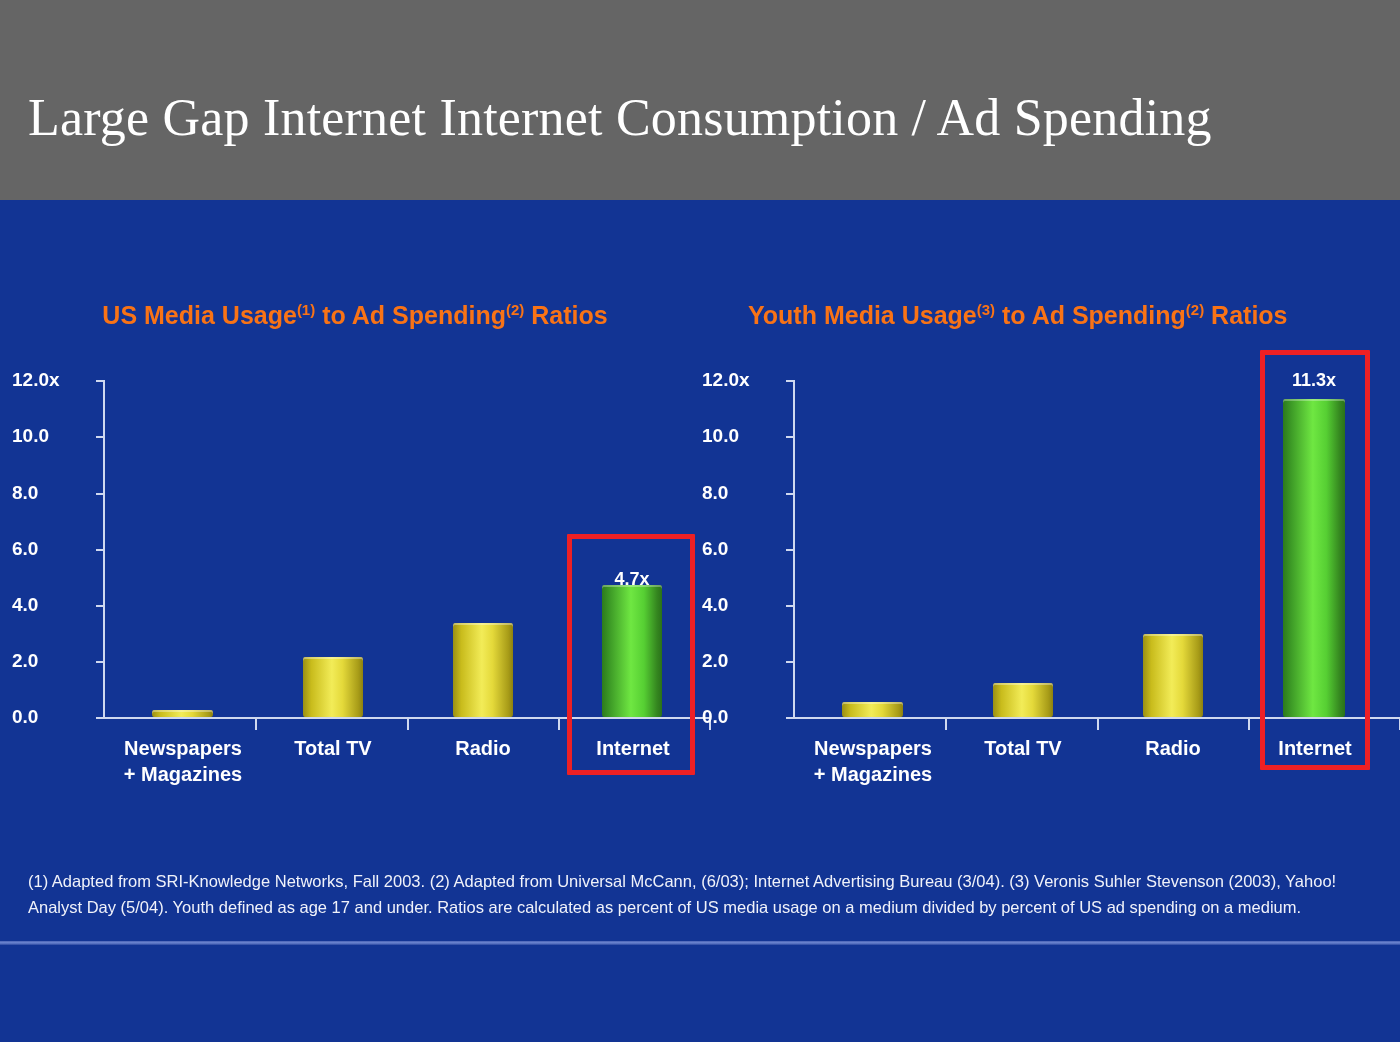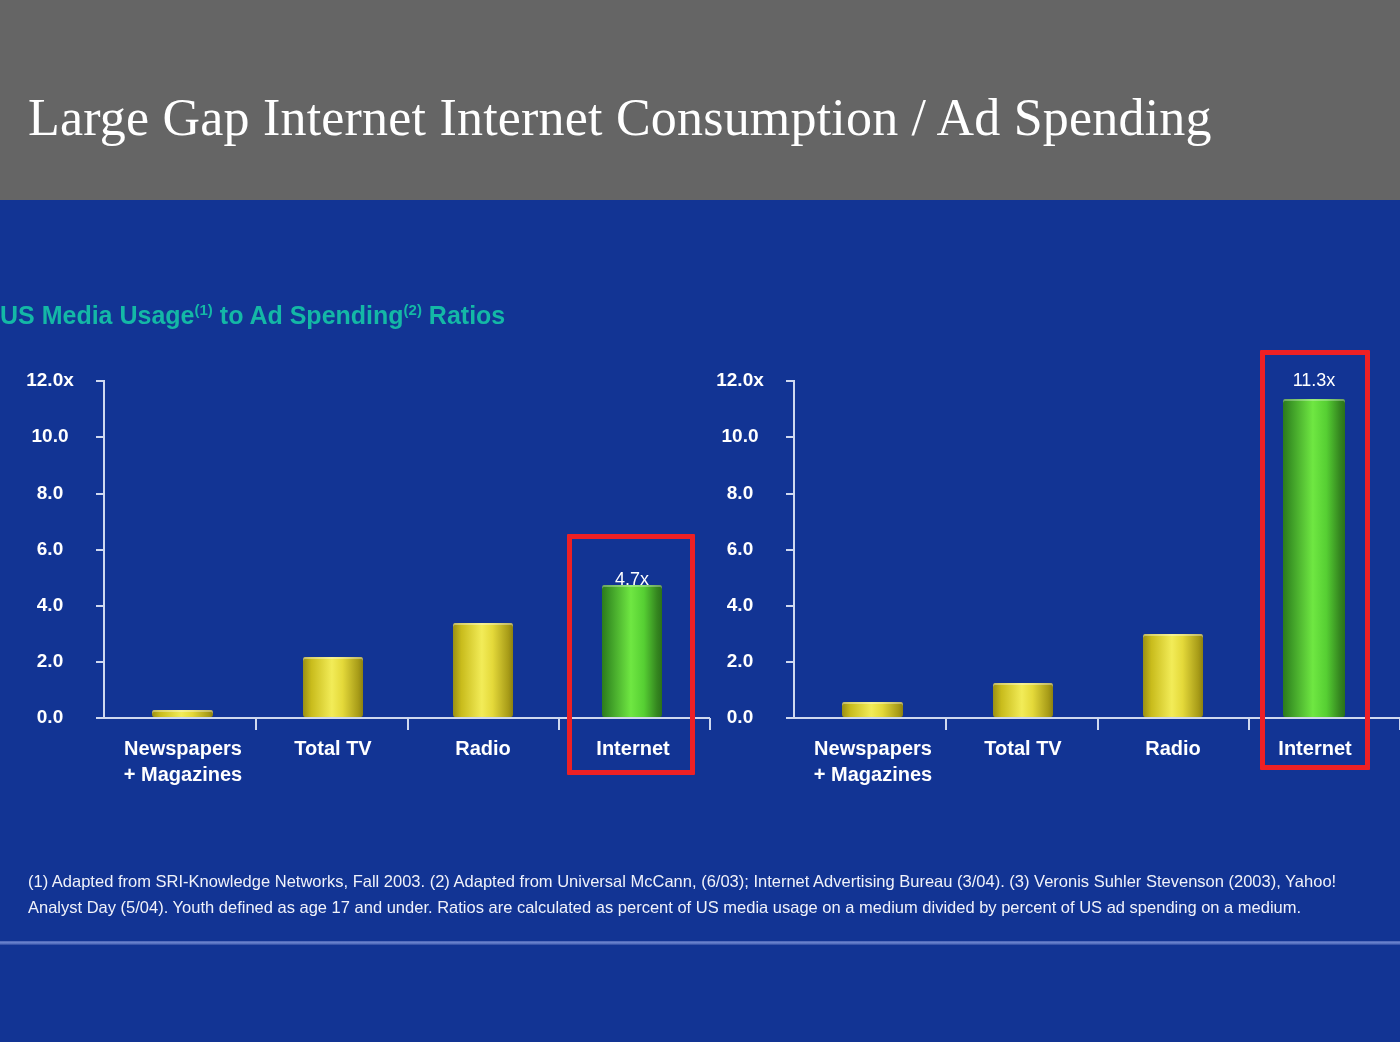--- a/index.html
+++ b/index.html
@@ -27,58 +27,59 @@
   .slide-body{
     position:absolute;left:0;top:200px;width:1400px;height:730px;
     background:#123494;
   }
   .panel{position:absolute;top:0;height:730px;}
   .panel-left{left:0;width:710px;}
   .panel-right{left:690px;width:710px;}
 
   .chart-title{
     position:absolute;top:92px;width:100%;
-    color:#14b8a6;
+    text-align:center;
+    color:#f97316;
     font-size:25px;font-weight:bold;
     line-height:36px;
   }
   .chart-title .sup{font-size:15px;vertical-align:super;font-weight:bold;}
 
   
   .plot{position:absolute;left:0;top:0;width:100%;height:730px;}
 
   .axis-v{
     position:absolute;width:2px;background:#cfd8ef;
   }
   .axis-h{
     position:absolute;height:2px;background:#cfd8ef;
   }
   .tick{position:absolute;width:9px;height:2px;background:#cfd8ef;}
   .tick-x{position:absolute;width:2px;height:12px;background:#cfd8ef;}
   .ytick-label{
     position:absolute;
     color:#ffffff;font-size:19px;font-weight:bold;
-    text-align:center;width:76px;
+    text-align:left;width:76px;
   }
 
   .bar{
     position:absolute;
     border-radius:2px/3px;
   }
   .bar.yellow{
     background:linear-gradient(to right,#9a8f14 0%,#c9bc1c 14%,#f2ec58 48%,#e4d93a 66%,#a89c18 92%,#8d8210 100%);
     box-shadow:inset 0 2px 0 rgba(255,255,255,0.35);
   }
   .bar.green{
     background:linear-gradient(to right,#2c7a1d 0%,#3e9c27 14%,#6fe742 48%,#56cf33 70%,#34851f 92%,#2a7219 100%);
     box-shadow:inset 0 2px 0 rgba(255,255,255,0.30);
   }
   .bar-value{
     position:absolute;
-    color:#ffffff;font-size:18px;font-weight:normal;text-align:center;
+    color:#ffffff;font-size:18px;font-weight:bold;text-align:center;
   }
   .cat-label{
     position:absolute;
     color:#ffffff;font-size:20px;font-weight:bold;text-align:center;
     line-height:26px;
   }
   .highlight-box{
     position:absolute;
     border:5px solid #ed2024;
     box-sizing:border-box;
@@ -159,20 +160,23 @@
         <div>Newspapers</div>
         <div>+ Magazines</div>
       </div>
       <div class="cat-label" style="left:258px;top:535px;width:150px;">Total TV</div>
       <div class="cat-label" style="left:408px;top:535px;width:150px;">Radio</div>
       <div class="cat-label" style="left:558px;top:535px;width:150px;">Internet</div>
     </div>
   </div>
 
   <div class="panel panel-right">
+    <div class="chart-title" style="padding:0 58px;width:auto;">
+      <span>Youth Media Usage</span><span class="sup">(3)</span><span> to Ad Spending</span><span class="sup">(2)</span><span> Ratios</span>
+    </div>
 
     <div class="plot">
       <div class="axis-v" style="left:103px;top:180px;height:338px;"></div>
       <div class="axis-h" style="left:103px;top:517px;width:607px;"></div>
 
       <div class="tick" style="left:96px;top:180px;"></div>
       <div class="ytick-label" style="left:12px;top:169px;">12.0x</div>
 
       <div class="tick" style="left:96px;top:236px;"></div>
       <div class="ytick-label" style="left:12px;top:225px;">10.0</div>

